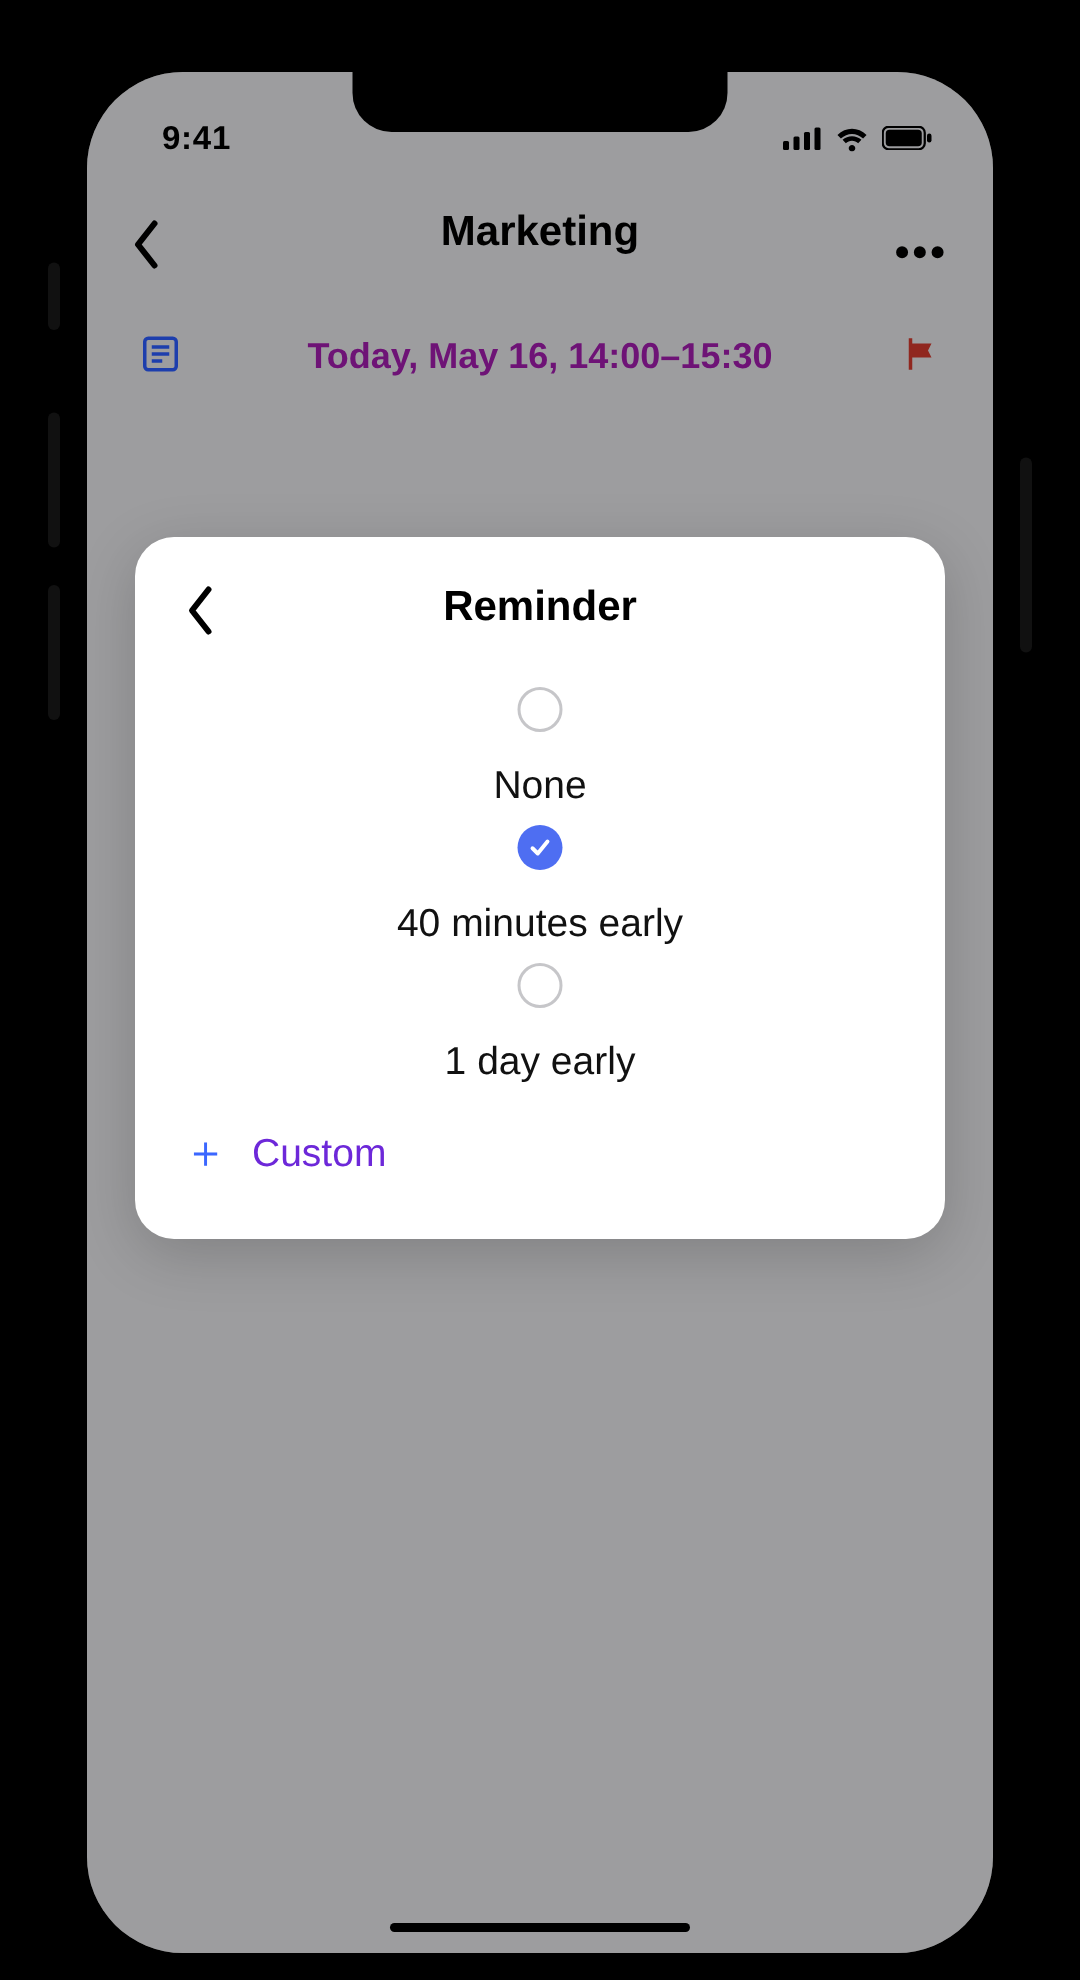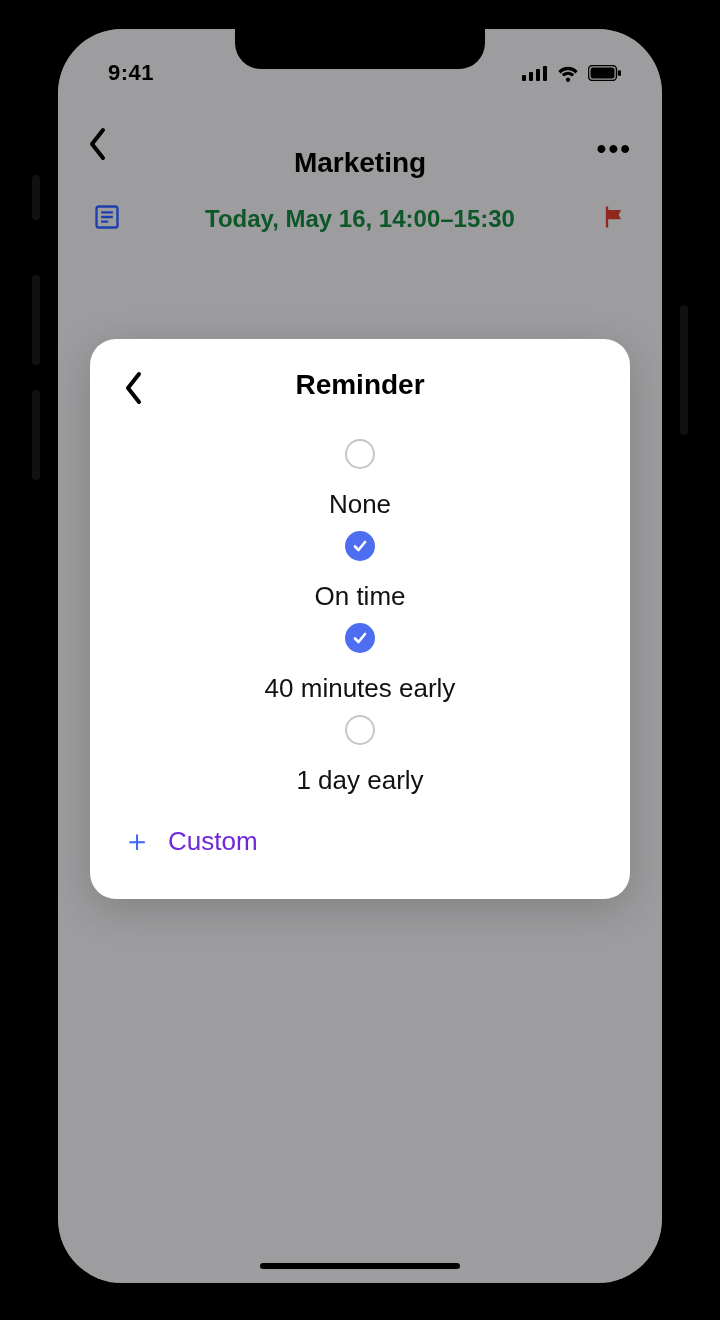--- a/index.html
+++ b/index.html
@@ -2,21 +2,21 @@
 <html><head>
 <meta charset="utf-8">
 <style>
   * { box-sizing: border-box; margin: 0; padding: 0; }
   html, body { width: 720px; height: 1320px; background: #000; font-family: -apple-system, "Helvetica Neue", Arial, sans-serif; }
 
   
   .phone {
     position: absolute;
     left: 40px;
-    top: 11px;
+    top: 30px;
     width: 640px;
     height: 1290px;
     background: #000;
     border-radius: 80px;
     padding: 18px;
   }
   .screen {
     position: relative;
     width: 604px;
     height: 1254px;
@@ -43,28 +43,28 @@
     width:250px; height:40px; background:#000; border-bottom-left-radius:26px; border-bottom-right-radius:26px;
     z-index:50;
   }
 
   
   .status { position:absolute; top:0; left:0; right:0; height:70px; display:flex; align-items:center; justify-content:space-between; padding:18px 40px 0 50px; z-index:40;}
   .status .time { font-weight:600; font-size:22px; letter-spacing:0.5px; }
   .status .icons { display:flex; align-items:center; gap:8px; }
 
   
-  .header { position:absolute; top:90px; left:0; right:0; height:60px; display:flex; align-items:flex-end; justify-content:center; }
+  .header { position:absolute; top:90px; left:0; right:0; height:60px; display:flex; align-items:flex-start; justify-content:center; }
   .header .back { position:absolute; left:30px; top:8px; }
   .header .title { font-weight:700; font-size:28px; }
   .header .more { position:absolute; right:30px; top:14px; font-size:28px; font-weight:700; letter-spacing:2px; }
 
   .eventline { position:absolute; top:176px; left:0; right:0; display:flex; align-items:center; justify-content:center; gap:20px; }
   .eventline .lefticn { position:absolute; left:35px; }
-  .eventline .txt { color:#15803d; font-weight:600; font-size:24px; }
+  .eventline .txt { color:#a21caf; font-weight:600; font-size:24px; }
   .eventline .flag { position:absolute; right:34px; }
 
   
   .modal {
     position:absolute; left:32px; top:310px; width:540px;
     background:#fff; border-radius:26px;
     padding: 30px 30px 26px 30px;
     box-shadow: 0 10px 40px rgba(0,0,0,0.18);
     z-index:60;
   }
@@ -165,28 +165,20 @@
               <polyline points="15,3 4,17 15,31"></polyline>
             </svg>
         </div>
         <div class="mtitle">Reminder</div>
       </div>
 
       <div class="opt-list" id="opt-list">
           <div class="opt">
             <div class="radio unchecked"></div>
             <span class="lbl">None</span>
-          </div>
-          <div class="opt">
-            <div class="radio checked">
-              <svg width="16" height="16" viewBox="0 0 16 16">
-                <polyline points="3,8.5 6.5,12 13,4" fill="none" stroke="#fff" stroke-width="2.6" stroke-linecap="round" stroke-linejoin="round"></polyline>
-              </svg>
-            </div>
-            <span class="lbl">On time</span>
           </div>
           <div class="opt">
             <div class="radio checked">
               <svg width="16" height="16" viewBox="0 0 16 16">
                 <polyline points="3,8.5 6.5,12 13,4" fill="none" stroke="#fff" stroke-width="2.6" stroke-linecap="round" stroke-linejoin="round"></polyline>
               </svg>
             </div>
             <span class="lbl">40 minutes early</span>
           </div>
           <div class="opt">

